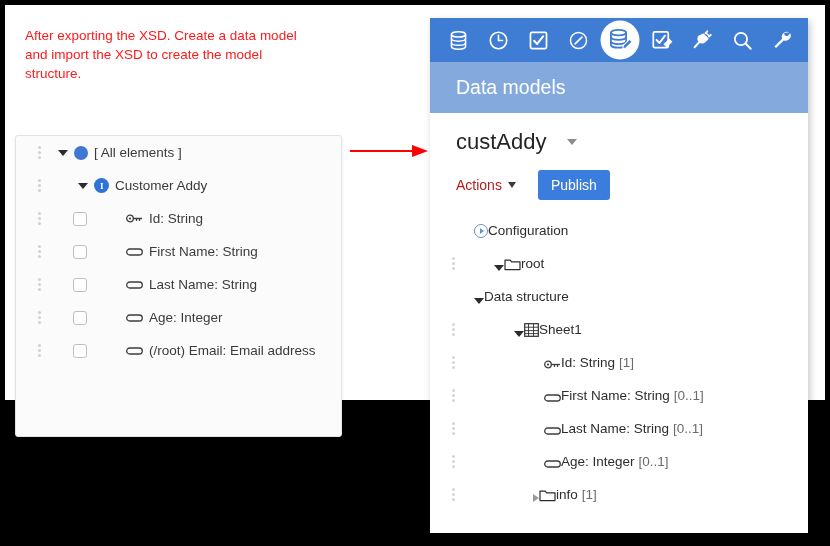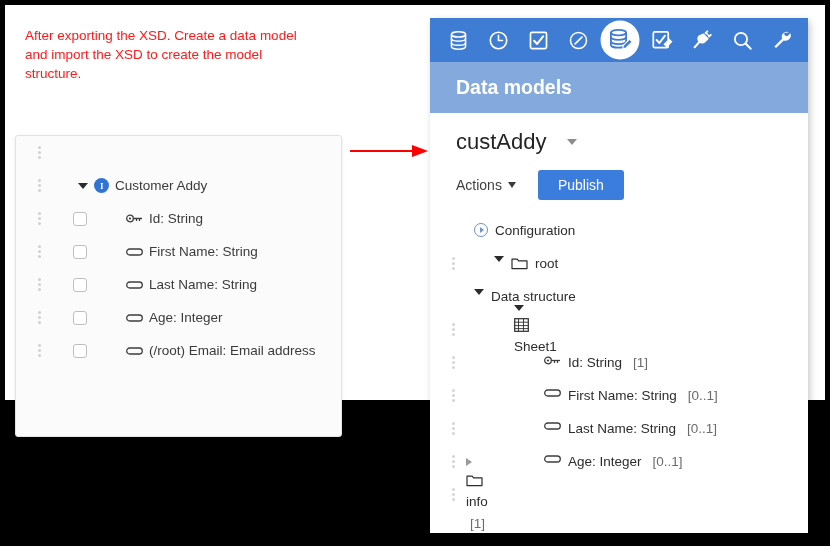--- a/index.html
+++ b/index.html
@@ -178,21 +178,21 @@
   .rp-titlebar {
     height: 51px;
     background: #84a9dd;
     display: flex;
     align-items: center;
     padding-left: 26px;
   }
   .rp-title {
     color: #ffffff;
     font-size: 19.5px;
-    font-weight: bold;
+    font-weight: normal;
   }
 
   .rp-body { padding: 0 0 0 0; background: #fff; height: 420px; position: relative; }
 
   .rp-modelname {
     display: flex; align-items: center;
     padding: 16px 0 0 26px;
     gap: 20px;
   }
   .rp-modelname .name {
@@ -206,54 +206,54 @@
     border-top: 6px solid #8d8d8d;
   }
 
   .rp-actions {
     display: flex; align-items: center;
     padding: 15px 0 0 26px;
     gap: 22px;
   }
   .actions-link {
     display: flex; align-items: center; gap: 6px;
-    font-size: 14px; color: #404040;
+    font-size: 14px; color: #b91c1c;
   }
   .caret-dark {
     width: 0; height: 0;
     border-left: 4.5px solid transparent;
     border-right: 4.5px solid transparent;
     border-top: 6px solid #3b3b3b;
   }
   .publish-btn {
     background: #3b7ddd;
     color: #ffffff;
     border: none;
     border-radius: 3px;
     font-size: 14px;
     font-family: "Liberation Sans", sans-serif;
-    padding: 7px 20px;
+    padding: 7px 13px;
     cursor: pointer;
   }
 
   
   .rp-tree { margin-top: 14px; }
   .rt-row {
     position: relative;
     height: 33px;
     display: flex;
     align-items: center;
   }
   .rt-dots {
     position: absolute;
     left: 22px;
     display: flex; flex-direction: column; gap: 2px;
   }
   .rt-dots i { display: block; width: 3px; height: 3px; border-radius: 50%; background: #d5d5d5; }
-  .rt-content { display: flex; align-items: flex-start; gap: 7px; }
+  .rt-content { display: flex; align-items: flex-end; gap: 0; }
   .rt-label { font-size: 13.5px; color: #2d2d2d; white-space: nowrap; }
   .rt-card { color: #6b6b6b; margin-left: 4px; }
 
   .circ-play {
     width: 14px; height: 14px; border-radius: 50%;
     border: 1.3px solid #6d92c6;
     display: inline-flex; align-items: center; justify-content: center;
   }
   .circ-play b {
     width: 0; height: 0;
@@ -278,20 +278,25 @@
       </svg>
     </div>
 
     <div class="left-panel">
       <div id="left-rows">
           <div class="lp-row">
             <div class="drag-dots">
               <i></i>
               <i></i>
               <i></i>
+            </div>
+            <div class="lp-content" style="margin-left: 42px;">
+              <span class="caret-down"></span>
+              <span class="dot-blue"></span>
+              <span class="lp-label">[ All elements ]</span>
             </div>
           </div>
           <div class="lp-row">
             <div class="drag-dots">
               <i></i>
               <i></i>
               <i></i>
             </div>
             <div class="lp-content" style="margin-left: 62px;">
               <span class="caret-down"></span>
@@ -517,21 +522,21 @@
                 <span class="caret-down"></span>
                 <span class="rt-label">Data structure</span>
               </div>
             </div>
             <div class="rt-row">
               <div class="rt-dots">
                 <i></i>
                 <i></i>
                 <i></i>
               </div>
-              <div class="rt-content" style="margin-left: 84px; flex-direction: column;">
+              <div class="rt-content" style="margin-left: 84px;">
                 <span class="caret-down"></span>
                 <span style="display: inline-flex; align-items: center;">
                   <svg width="15" height="14" viewBox="0 0 15 14">
                     <rect x="0.7" y="0.7" width="13.6" height="12.6" fill="none" stroke="#2d2d2d" stroke-width="1.2"></rect>
                     <path d="M0.7 4.2 H14.3 M0.7 7.6 H14.3 M0.7 10.6 H14.3 M4.5 0.7 V13.3 M9.5 0.7 V13.3" stroke="#2d2d2d" stroke-width="0.9"></path>
                   </svg>
                 </span>
                 <span class="rt-label">Sheet1</span>
               </div>
             </div>
@@ -601,21 +606,21 @@
                 <span class="rt-label">Age: Integer</span>
                 <span class="rt-label rt-card">[0..1]</span>
               </div>
             </div>
             <div class="rt-row">
               <div class="rt-dots">
                 <i></i>
                 <i></i>
                 <i></i>
               </div>
-              <div class="rt-content" style="margin-left: 36px; flex-direction: column;">
+              <div class="rt-content" style="margin-left: 103px;">
                 <span class="caret-right-sm"></span>
                 <span style="display: inline-flex; align-items: center;">
                   <svg width="17" height="14" viewBox="0 0 17 14">
                     <path d="M1 3.2 h5.2 l1.4 1.6 H16 v7.8 H1 Z" fill="none" stroke="#2d2d2d" stroke-width="1.2" stroke-linejoin="round"></path>
                   </svg>
                 </span>
                 <span class="rt-label">info</span>
                 <span class="rt-label rt-card">[1]</span>
               </div>
             </div>

